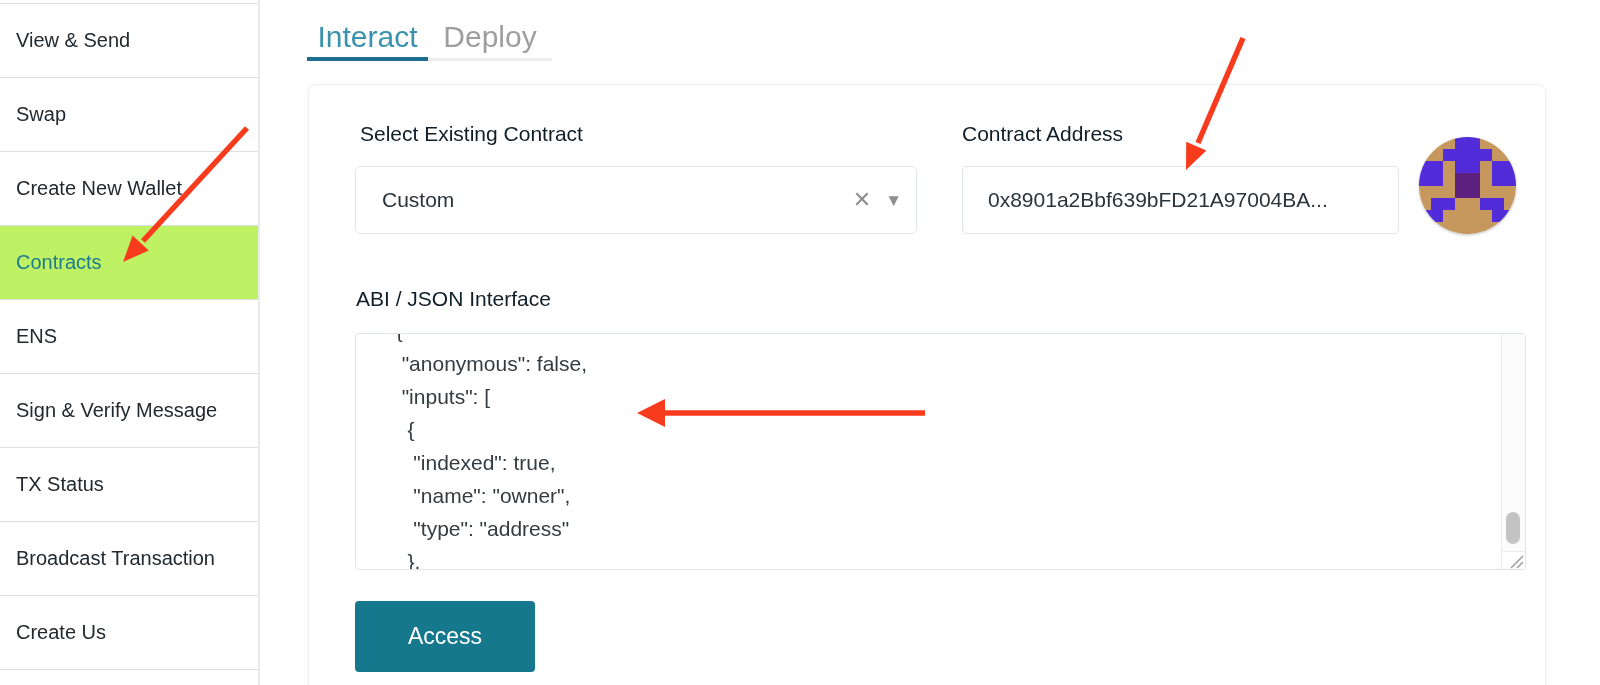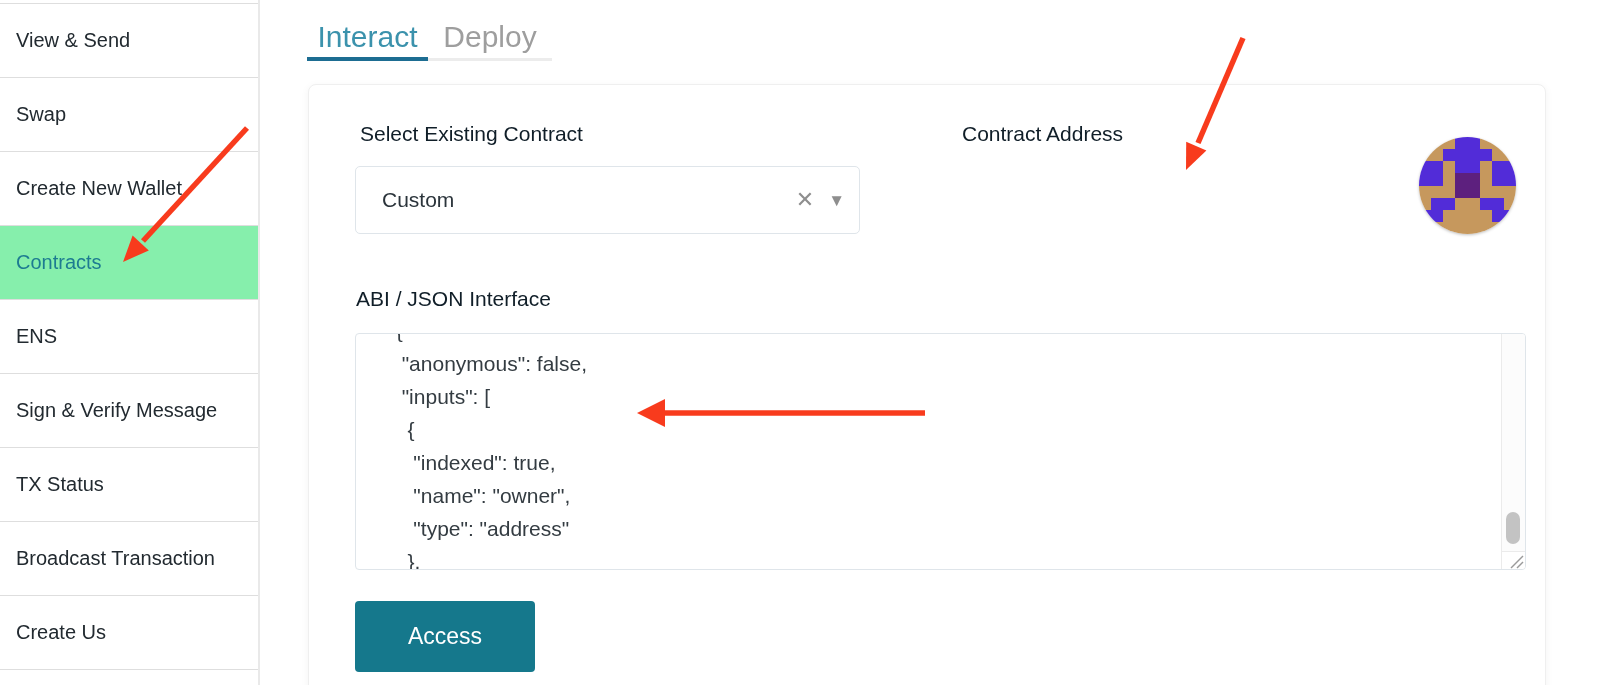--- a/index.html
+++ b/index.html
@@ -34,21 +34,21 @@
     display: flex;
     align-items: center;
     padding-left: 16px;
     font-size: 20px;
     color: #222a30;
     border-bottom: 1px solid #dedede;
     cursor: pointer;
     background: #ffffff;
   }
   .sidebar-item.active {
-    background: #86efac;
+    background: #bef264;
     color: #1d7b91;
   }
 
   
   .tabs {
     position: absolute;
     left: 307px; top: 13px;
     display: flex;
     height: 48px;
   }
@@ -96,21 +96,21 @@
     background: #ffffff;
     border: 1px solid #dfe5ea;
     border-radius: 5px;
     display: flex;
     align-items: center;
     font-size: 21px;
     color: #2b343b;
   }
   .select-box {
     left: 355px; top: 166px;
-    width: 505px; height: 68px;
+    width: 562px; height: 68px;
     padding-left: 26px;
     cursor: pointer;
   }
   .select-icons {
     position: absolute;
     right: 14px; top: 0; bottom: 0;
     display: flex;
     align-items: center;
     gap: 14px;
   }
@@ -278,20 +278,23 @@
   <div class="field-label lbl-abi">ABI / JSON Interface</div>
 
   <div class="input-box select-box">
     <span>Custom</span>
     <span class="select-icons">
       <span class="clear-x">✕</span>
       <span class="caret">▼</span>
     </span>
   </div>
 
+  <div class="input-box address-box">
+    <span>0x8901a2Bbf639bFD21A97004BA...</span>
+  </div>
 
   <div class="identicon" id="identicon">
       <div style="background: rgb(82, 44, 216);"></div>
       <div style="background: rgb(198, 152, 93);"></div>
       <div style="background: rgb(198, 152, 93);"></div>
       <div style="background: rgb(82, 44, 216);"></div>
       <div style="background: rgb(82, 44, 216);"></div>
       <div style="background: rgb(198, 152, 93);"></div>
       <div style="background: rgb(198, 152, 93);"></div>
       <div style="background: rgb(82, 44, 216);"></div>

